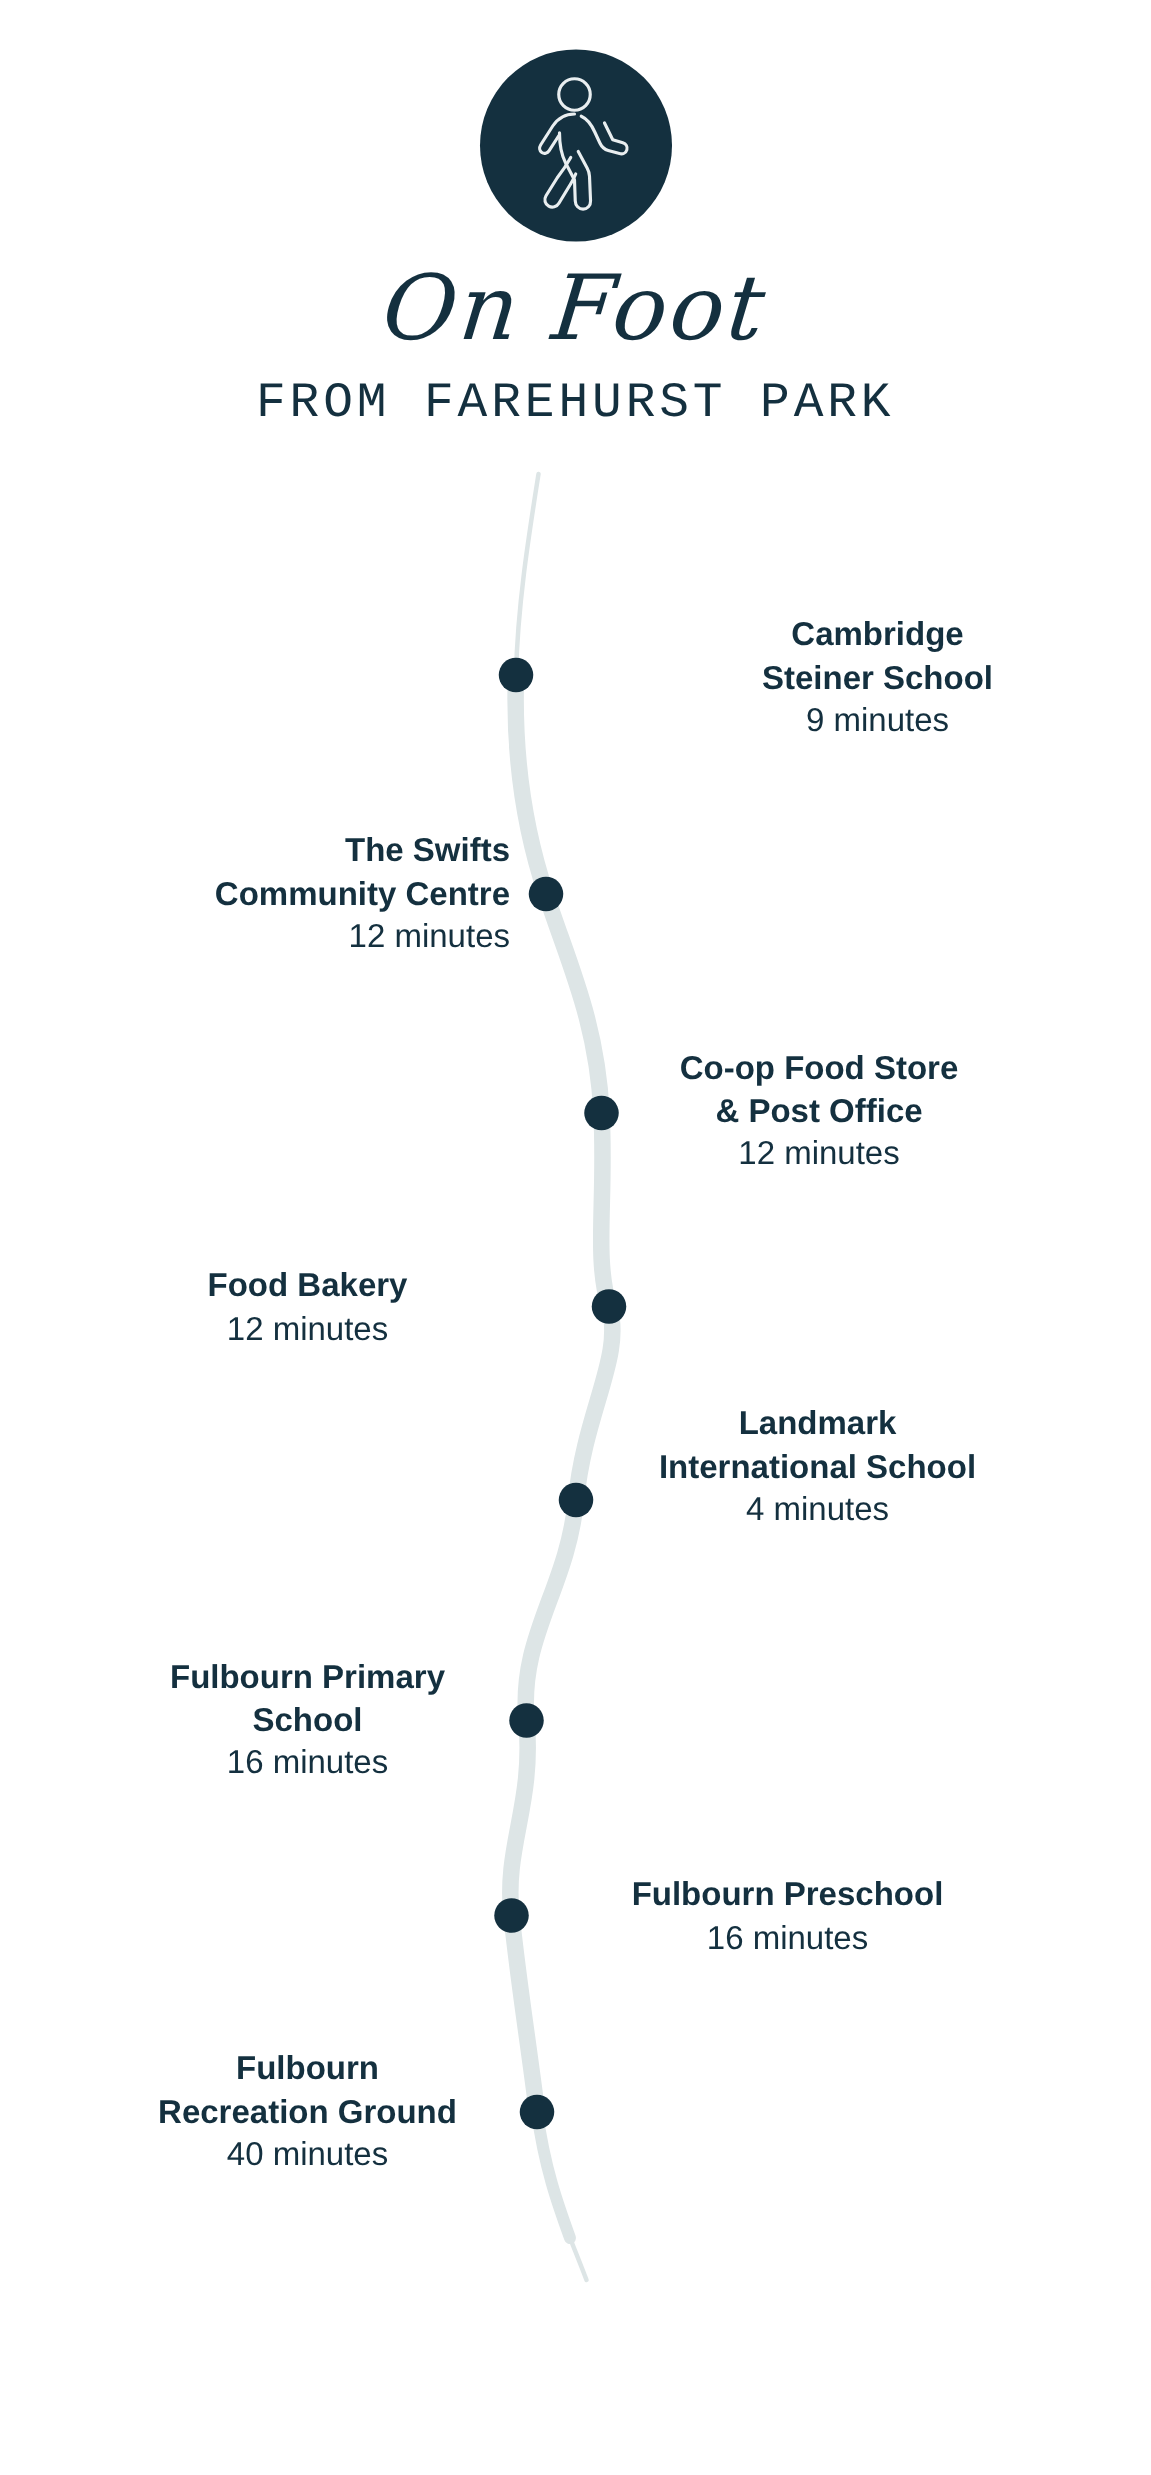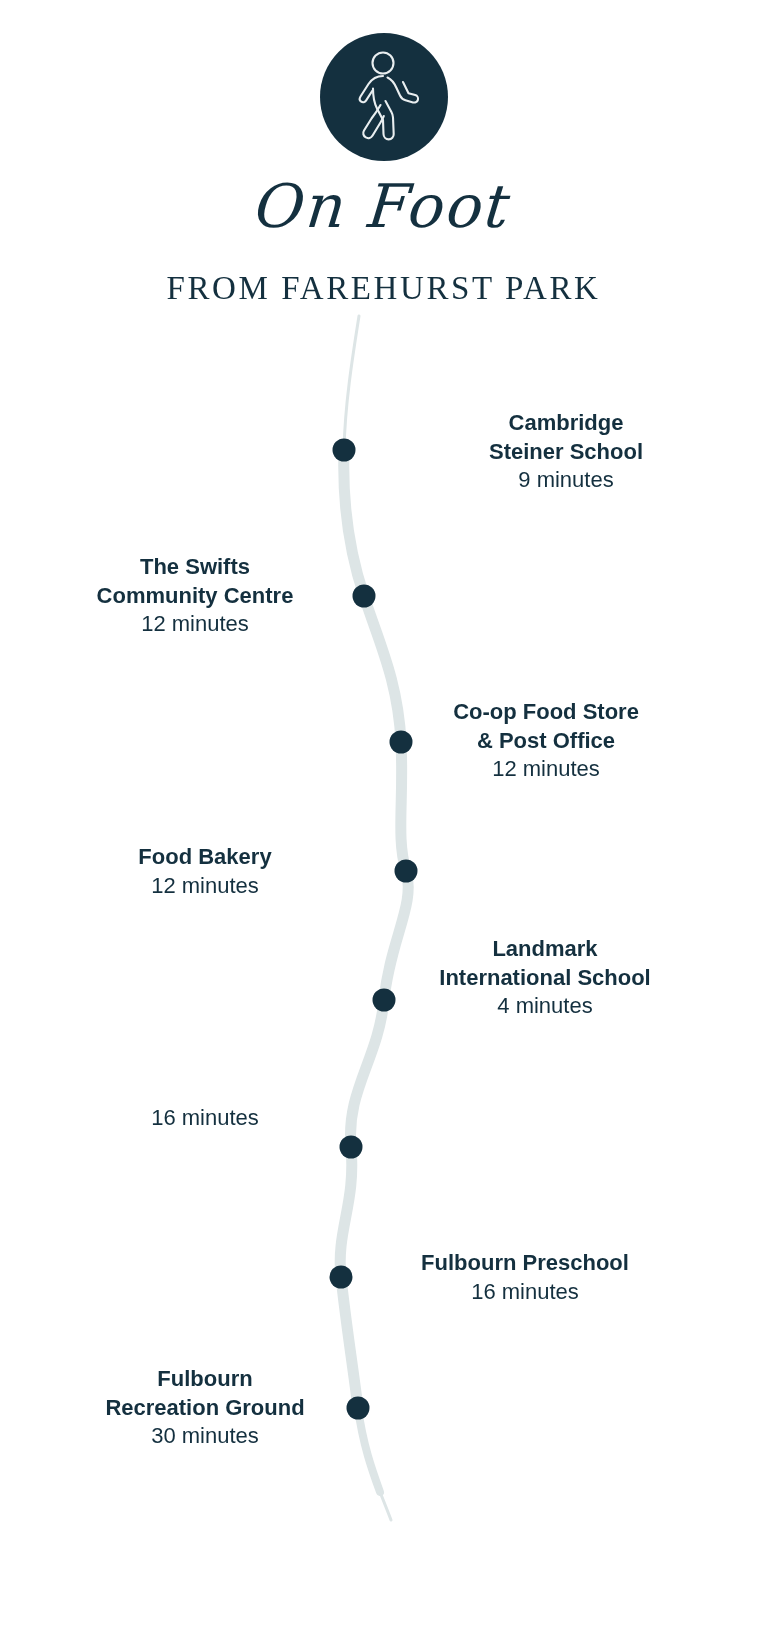--- a/index.html
+++ b/index.html
@@ -45,22 +45,22 @@
     font-style: italic;
     font-weight: 400;
     font-size: 60px;
     line-height: 1.05;
     letter-spacing: 2px;
     color: #14303f;
     transform: skewX(-6deg);
   }
 
   .sub-title {
-    margin-top: 32px;
-    font-family: Liberation Serif, serif;
+    margin-top: 12px;
+    font-family: Liberation Mono, monospace;
     font-weight: 400;
     font-size: 33px;
     letter-spacing: 2.6px;
     color: #14303f;
     text-align: center;
   }
 
   
   .route {
     position: absolute;
@@ -163,27 +163,27 @@
       <circle cx="364" cy="596" r="11.5" fill="#14303f"></circle>
       <circle cx="401" cy="742" r="11.5" fill="#14303f"></circle>
       <circle cx="406" cy="871" r="11.5" fill="#14303f"></circle>
       <circle cx="384" cy="1000" r="11.5" fill="#14303f"></circle>
       <circle cx="351" cy="1147" r="11.5" fill="#14303f"></circle>
       <circle cx="341" cy="1277" r="11.5" fill="#14303f"></circle>
       <circle cx="358" cy="1408" r="11.5" fill="#14303f"></circle>
     </svg>
   </div>
 
-  <div class="stop right" style="left:421px; top:409px; width:290px;">
+  <div class="stop right" style="left:440px; top:409px; width:290px;">
     <div class="name">Cambridge
 Steiner School</div>
     <div class="time">9 minutes</div>
   </div>
 
-  <div class="stop left" style="left:50px; top:553px; width:290px;">
+  <div class="stop left" style="left:50px; top:553px; width:290px;text-align:right;">
     <div class="name">The Swifts
 Community Centre</div>
     <div class="time">12 minutes</div>
   </div>
 
   <div class="stop right" style="left:401px; top:698px; width:290px;">
     <div class="name">Co-op Food Store
 &amp; Post Office</div>
     <div class="time">12 minutes</div>
   </div>
@@ -193,27 +193,29 @@
     <div class="time">12 minutes</div>
   </div>
 
   <div class="stop right" style="left:400px; top:935px; width:290px;">
     <div class="name">Landmark
 International School</div>
     <div class="time">4 minutes</div>
   </div>
 
   <div class="stop left" style="left:60px; top:1104px; width:290px;">
+    <div class="name">Fulbourn Primary
+School</div>
     <div class="time">16 minutes</div>
   </div>
 
   <div class="stop right" style="left:380px; top:1249px; width:290px;">
     <div class="name">Fulbourn Preschool</div>
     <div class="time">16 minutes</div>
   </div>
 
   <div class="stop left" style="left:60px; top:1365px; width:290px;">
     <div class="name">Fulbourn
 Recreation Ground</div>
-    <div class="time">30 minutes</div>
+    <div class="time">40 minutes</div>
   </div>
 
 </div>
 
 </body></html>

